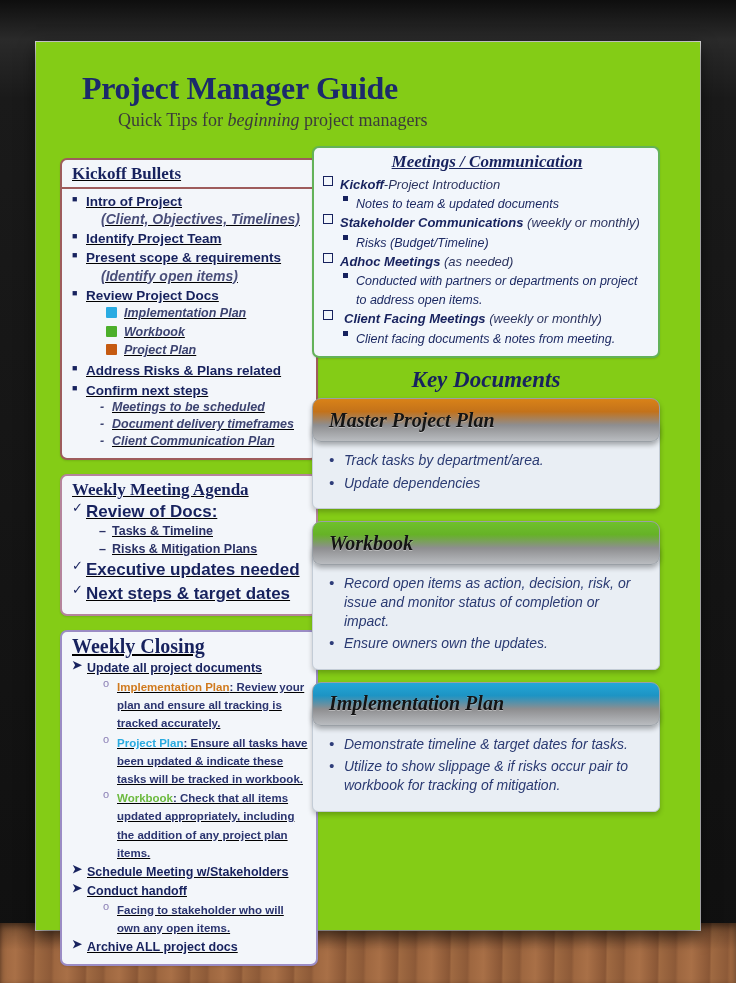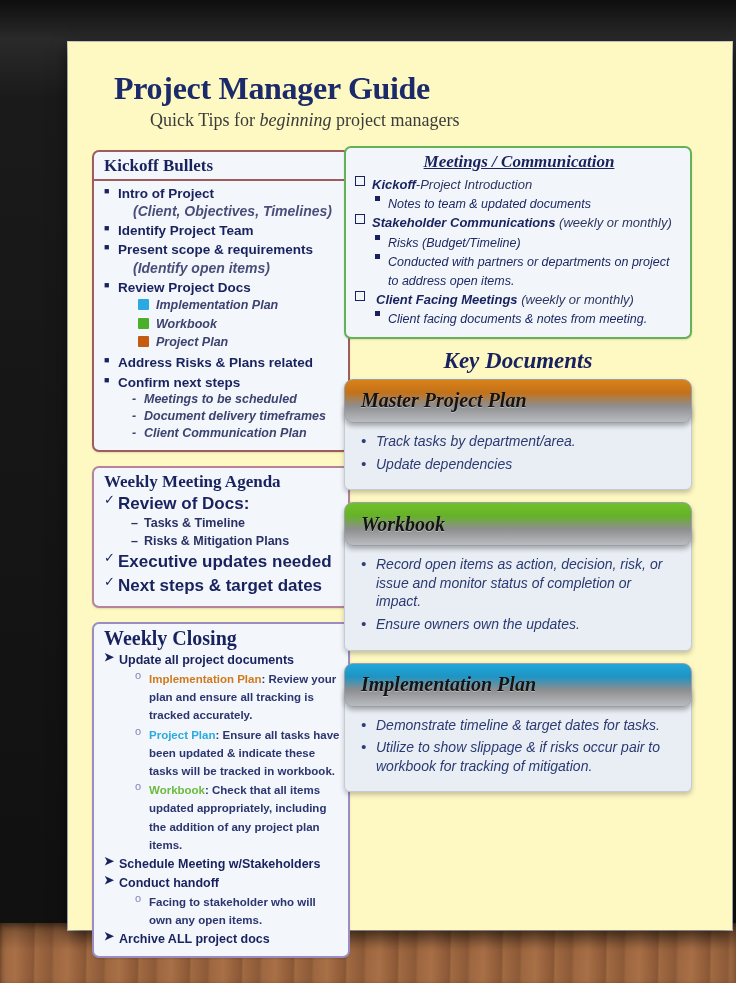--- a/index.html
+++ b/index.html
@@ -22,41 +22,40 @@
       linear-gradient(180deg,#9a6340 0%,#87522f 100%);
     box-shadow:inset 0 3px 6px rgba(0,0,0,.45);
   }
   #floor:before{
     content:"";position:absolute;left:0;top:0;width:100%;height:100%;
     background:linear-gradient(180deg,rgba(0,0,0,.30),rgba(0,0,0,0) 45%);
   }
   
   #page{
     position:absolute;left:36px;top:42px;width:664px;height:888px;
-    background:#fef9c3;
+    background:#84cc16;
     box-shadow:0 6px 16px rgba(0,0,0,.55), 0 0 0 1px #d8d8d8;
-    margin-left:32px;
   }
   #page-inner{position:absolute;left:0;top:0;right:0;bottom:0;padding:18px 24px;box-sizing:border-box;}
 
   
   .doc-title{
     font-family:"Liberation Serif", serif;
     font-weight:bold;font-size:32px;color:#1b2a6b;
     letter-spacing:-.3px;margin:12px 0 0 22px;line-height:1;
   }
   .doc-sub{
     font-family:"Liberation Serif", serif;
     font-size:18px;color:#3b3b3b;margin:7px 0 0 58px;line-height:1;
   }
   .doc-sub .it{font-style:italic;}
 
   
   #cols{position:absolute;left:24px;top:104px;width:616px;}
-  #colL{position:absolute;left:0;top:4px;width:258px;}
+  #colL{position:absolute;left:0;top:12px;width:258px;text-decoration:underline;}
   #colR{position:absolute;left:252px;top:0;width:348px;font-style:italic;}
 
   
   .obox{
     position:relative;background:#f3f6fa;
     border:2px solid #9e5c5c;border-radius:7px;
     box-sizing:border-box;margin-bottom:10px;
     box-shadow:0 1px 2px rgba(0,0,0,.12);
   }
   .obox.green{border-color:#63b259;background:#f2f6fb;}
@@ -313,20 +312,24 @@
               </ul>
 
               <li>
                 <span class="cbox"></span>
                 <span class="m1"><b>Stakeholder Communications</b><span class="lt"> (weekly or monthly)</span></span>
               </li>
               <ul class="inner">
                 <li><span class="isq"></span><span class="i1">Risks (Budget/Timeline)</span></li>
               </ul>
 
+              <li>
+                <span class="cbox"></span>
+                <span class="m1"><b>Adhoc Meetings</b><span class="lt"> (as needed)</span></span>
+              </li>
               <ul class="inner">
                 <li><span class="isq"></span><span class="i1">Conducted with partners or departments  on project to address open items.</span></li>
               </ul>
 
               <li>
                 <span class="cbox"></span>
                 <span class="m1" style="padding-left:4px;"><b>Client Facing Meetings</b><span class="lt"> (weekly or monthly)</span></span>
               </li>
               <ul class="inner">
                 <li><span class="isq"></span><span class="i1">Client facing documents  &amp; notes from meeting.</span></li>

